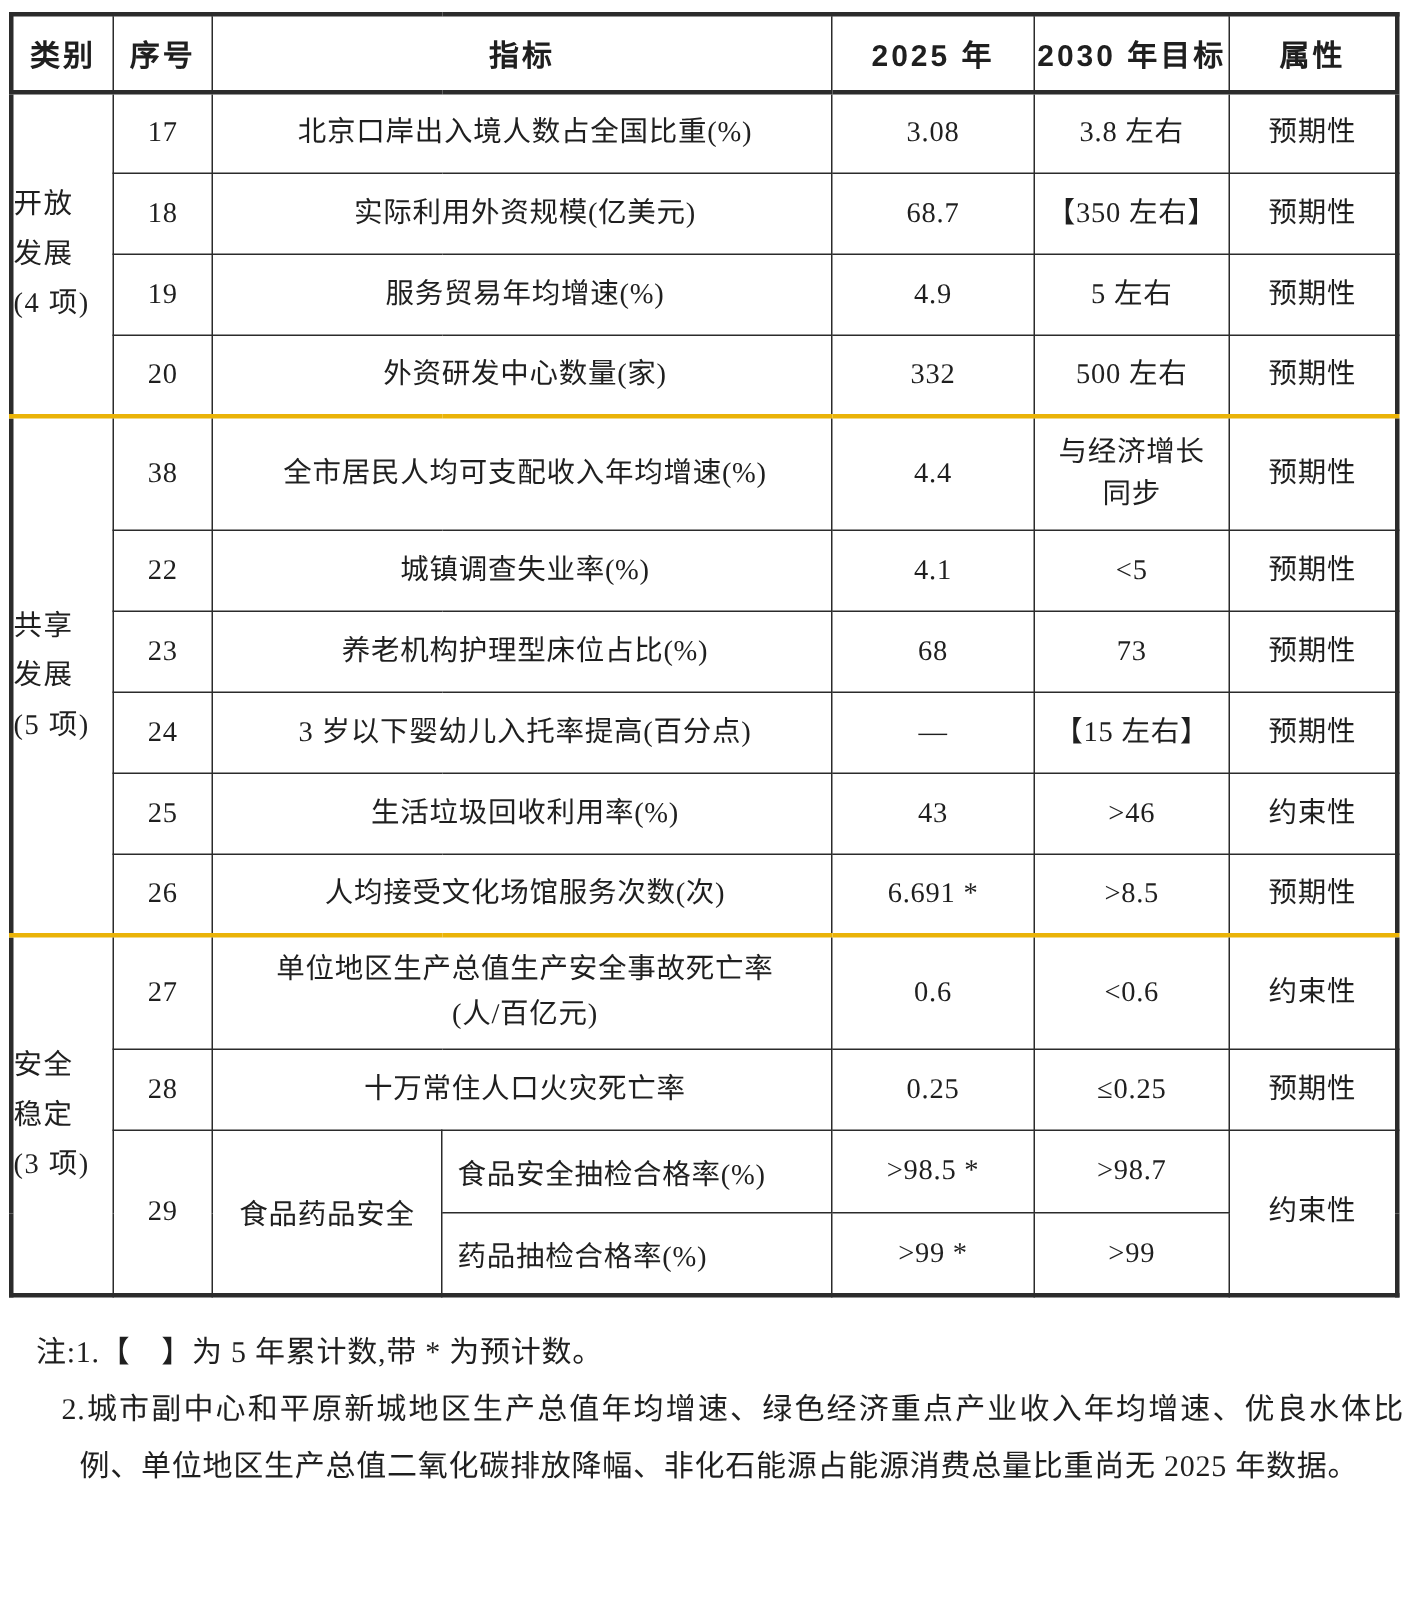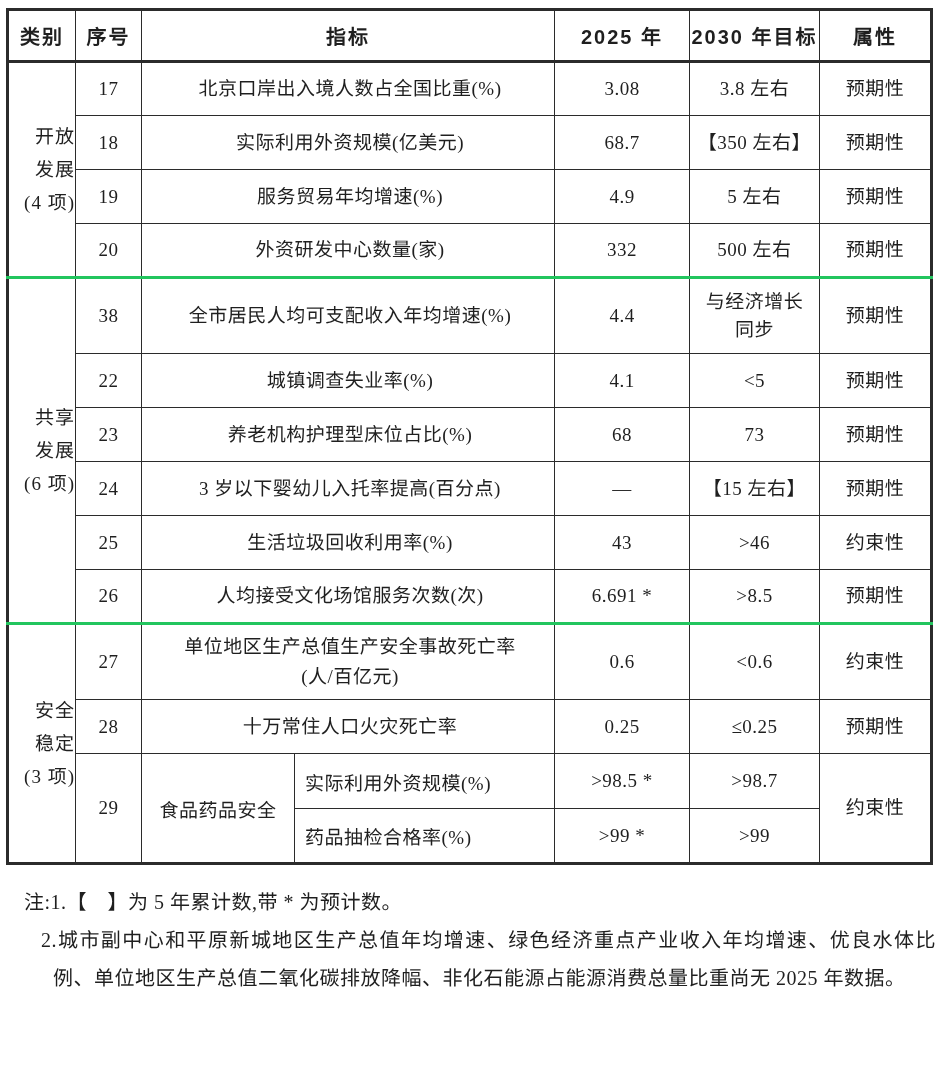--- a/index.html
+++ b/index.html
@@ -27,25 +27,25 @@
   thead th {
     border-bottom: 3px solid #2b2b2b;
     height: 52px;
     font-family: "Liberation Sans", "DejaVu Sans", sans-serif;
     font-weight: 700;
     font-size: 20px;
     letter-spacing: 2px;
     text-align: center;
     padding: 0;
   }
-  tr.group-start > td { border-top: 3px solid #22c55e; }
+  tr.group-start > td { border-top: 3px solid #eab308; }
 
   td { font-size: 19px; letter-spacing: 0.5px; }
   td.cat {
-    text-align: right;
+    text-align: left;
     white-space: pre-line;
     line-height: 33px;
     letter-spacing: 1px;
     padding: 0;
   }
   td.no  { text-align: center; }
   td.ind {
     text-align: center;
     padding-left: 14px;
     padding-right: 10px;
@@ -120,21 +120,21 @@
         <tr style="height: 54px;">
           <td class="no">20</td>
           <td class="ind" colspan="2">外资研发中心数量(家)</td>
           <td class="val">332</td>
           <td class="val">500 左右</td>
           <td class="val">预期性</td>
         </tr>
         <tr class="group-start" style="height: 76px;">
           <td class="cat" rowspan="6">共享
 发展
-(6 项)</td>
+(5 项)</td>
           <td class="no">38</td>
           <td class="ind" colspan="2">全市居民人均可支配收入年均增速(%)</td>
           <td class="val">4.4</td>
           <td class="val">与经济增长
 同步</td>
           <td class="val">预期性</td>
         </tr>
         <tr style="height: 54px;">
           <td class="no">22</td>
           <td class="ind" colspan="2">城镇调查失业率(%)</td>
@@ -184,21 +184,21 @@
         <tr style="height: 54px;">
           <td class="no">28</td>
           <td class="ind" colspan="2">十万常住人口火灾死亡率</td>
           <td class="val">0.25</td>
           <td class="val">≤0.25</td>
           <td class="val">预期性</td>
         </tr>
         <tr style="height: 55px;">
           <td class="no" rowspan="2">29</td>
           <td class="ind-group" rowspan="2">食品药品安全</td>
-          <td class="sub-ind">实际利用外资规模(%)</td>
+          <td class="sub-ind">食品安全抽检合格率(%)</td>
           <td class="val">&gt;98.5 *</td>
           <td class="val">&gt;98.7</td>
           <td class="val" rowspan="2">约束性</td>
         </tr>
         <tr style="height: 55px;">
           <td class="sub-ind">药品抽检合格率(%)</td>
           <td class="val">&gt;99 *</td>
           <td class="val">&gt;99</td>
         </tr>
       </tbody>

